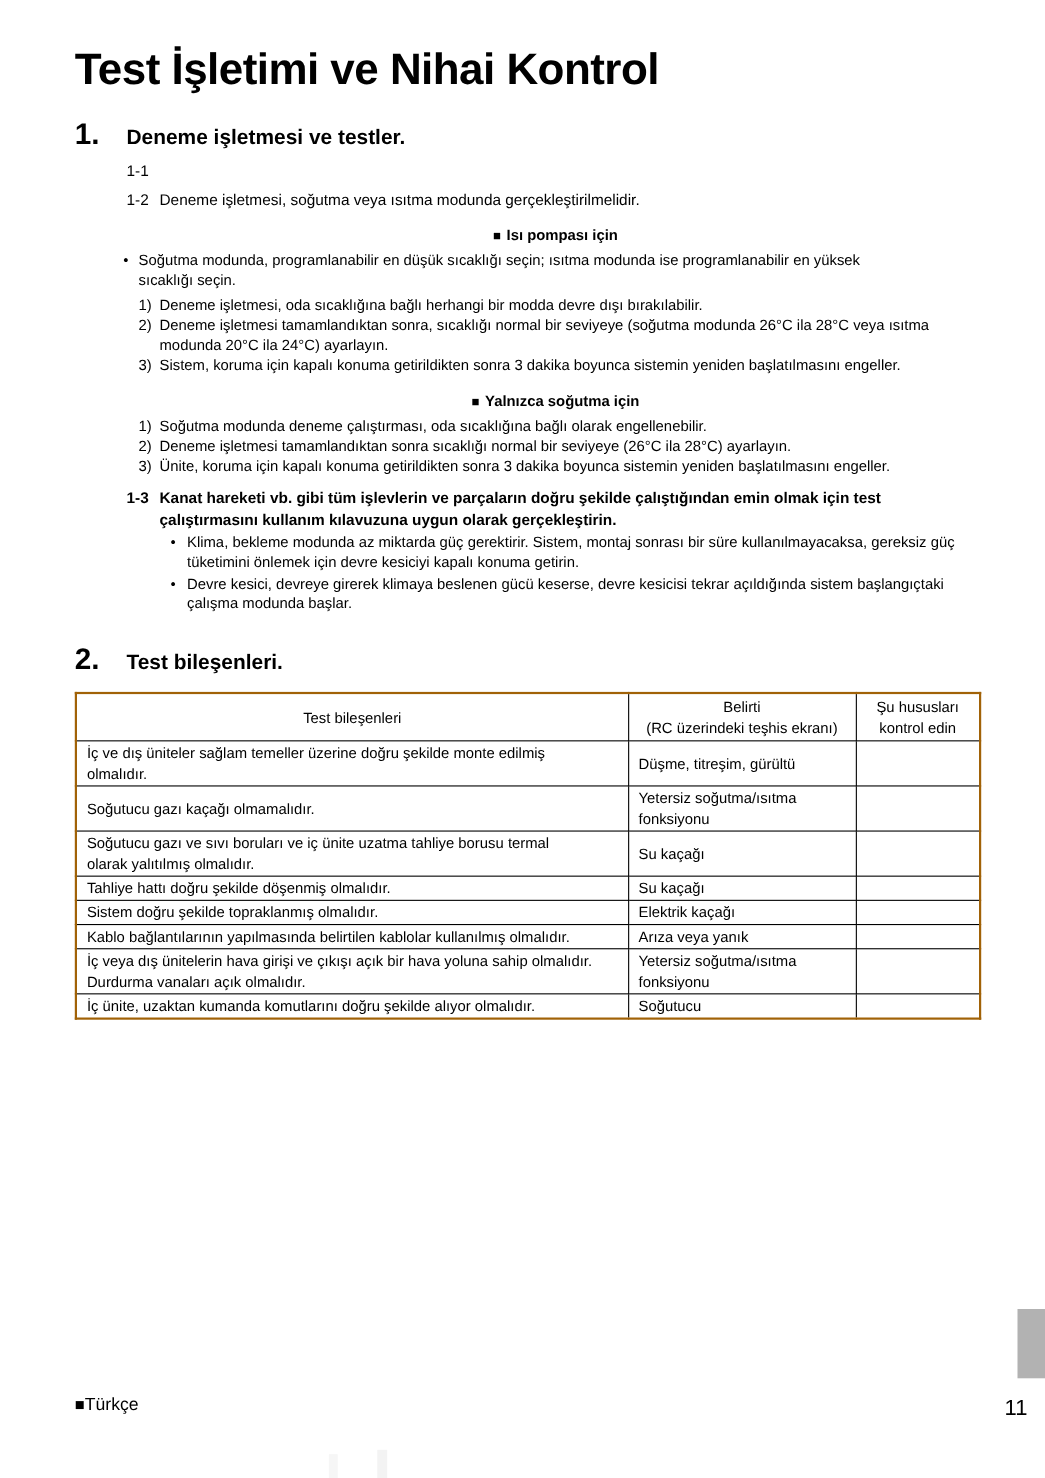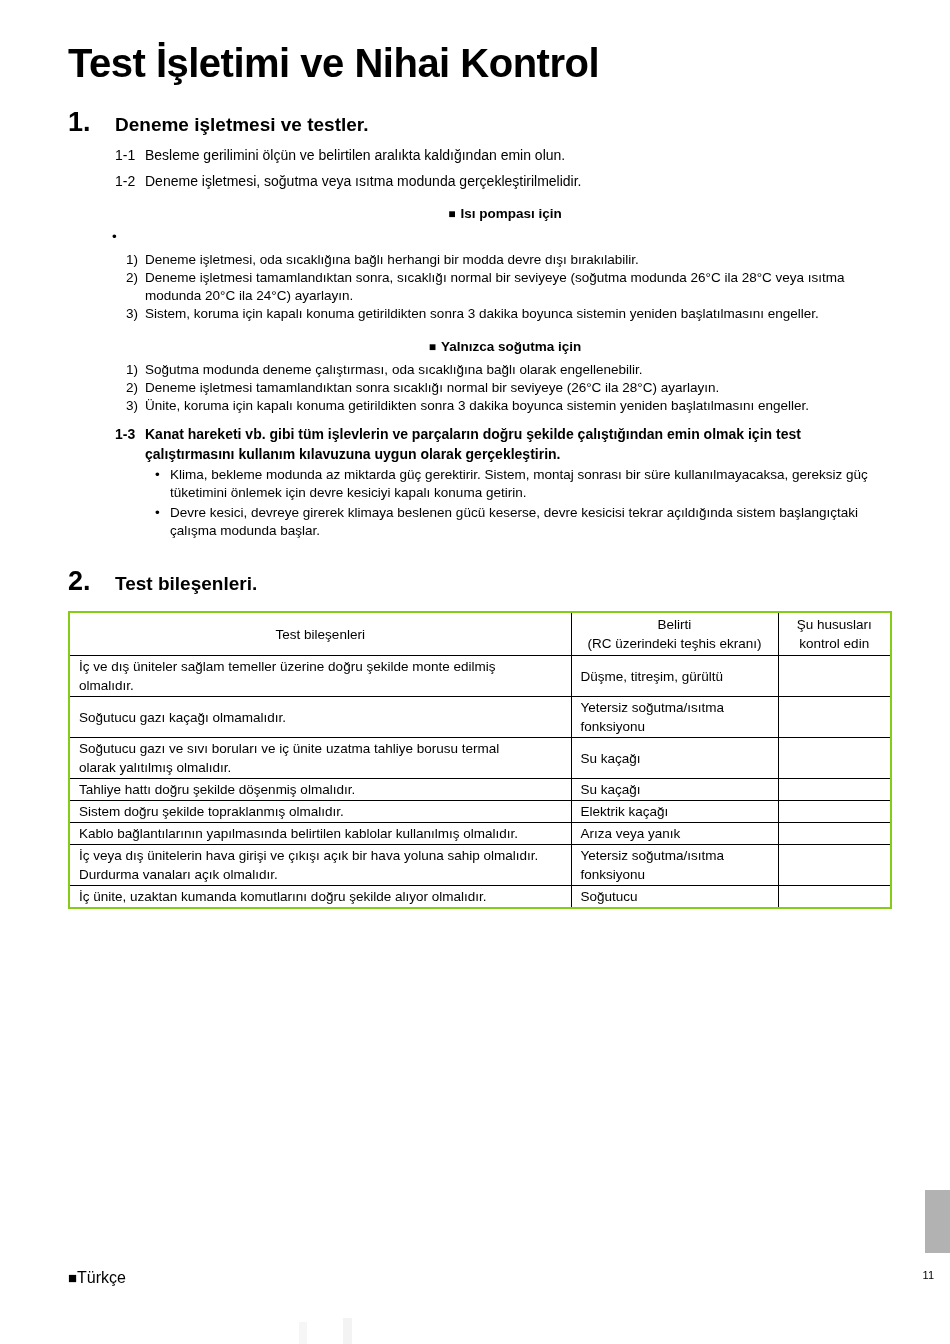--- a/index.html
+++ b/index.html
@@ -91,21 +91,21 @@
   
   .check-table {
     margin-top: 14px;
     border-collapse: collapse;
     table-layout: fixed;
     width: 822px;
     font-size: 13.5px;
     line-height: 19px;
   }
   .check-table th, .check-table td { border: 1px solid #000; }
-  .check-table { border: 2px solid #84cc16; }
+  .check-table { border: 2px solid #a16207; }
   .check-table th {
     font-weight: normal;
     text-align: center;
     vertical-align: middle;
     height: 40px;
     padding: 2px 6px;
   }
   .check-table td {
     vertical-align: middle;
     padding: 1px 9px;
@@ -118,21 +118,21 @@
     position: absolute;
     left: 68px;
     top: 1269px;
     font-size: 16px;
   }
   .footer-lang .sq { font-size: 15px; }
   .footer-page {
     position: absolute;
     right: 16px;
     top: 1269px;
-    font-size: 11px;
+    font-size: 20px;
   }
 
   
   .index-tab {
     position: absolute;
     left: 925px;
     top: 1190px;
     width: 25px;
     height: 63px;
     background: #b2b2b2;
@@ -150,32 +150,33 @@
 
     <h1 class="doc-title">Test İşletimi ve Nihai Kontrol</h1>
 
     <div class="sec-head first">
       <span class="sec-num">1.</span>
       <span class="sec-title">Deneme işletmesi ve testler.</span>
     </div>
 
     <div class="sub-item">
       <span class="sub-label">1-1</span>
-      <span class="sub-text">Besleme gerilimini ölçün ve belirtilen aralıkta kaldığından emin olun.</span>
     </div>
     <div class="sub-item">
       <span class="sub-label">1-2</span>
       <span class="sub-text">Deneme işletmesi, soğutma veya ısıtma modunda gerçekleştirilmelidir.</span>
     </div>
 
     <div class="block-head">
       <span class="sq">■</span><span>Isı pompası için</span>
     </div>
     <div class="dot-item">
       <span class="dot">•</span>
+      <span class="preline">Soğutma modunda, programlanabilir en düşük sıcaklığı seçin; ısıtma modunda ise programlanabilir en yüksek
+sıcaklığı seçin.</span>
     </div>
     <div class="step-list">
       <div class="step">
         <span class="step-label">1)</span>
         <span class="preline">Deneme işletmesi, oda sıcaklığına bağlı herhangi bir modda devre dışı bırakılabilir.</span>
       </div>
       <div class="step">
         <span class="step-label">2)</span>
         <span class="preline">Deneme işletmesi tamamlandıktan sonra, sıcaklığı normal bir seviyeye (soğutma modunda 26°C ila 28°C veya ısıtma
 modunda 20°C ila 24°C) ayarlayın.</span>

